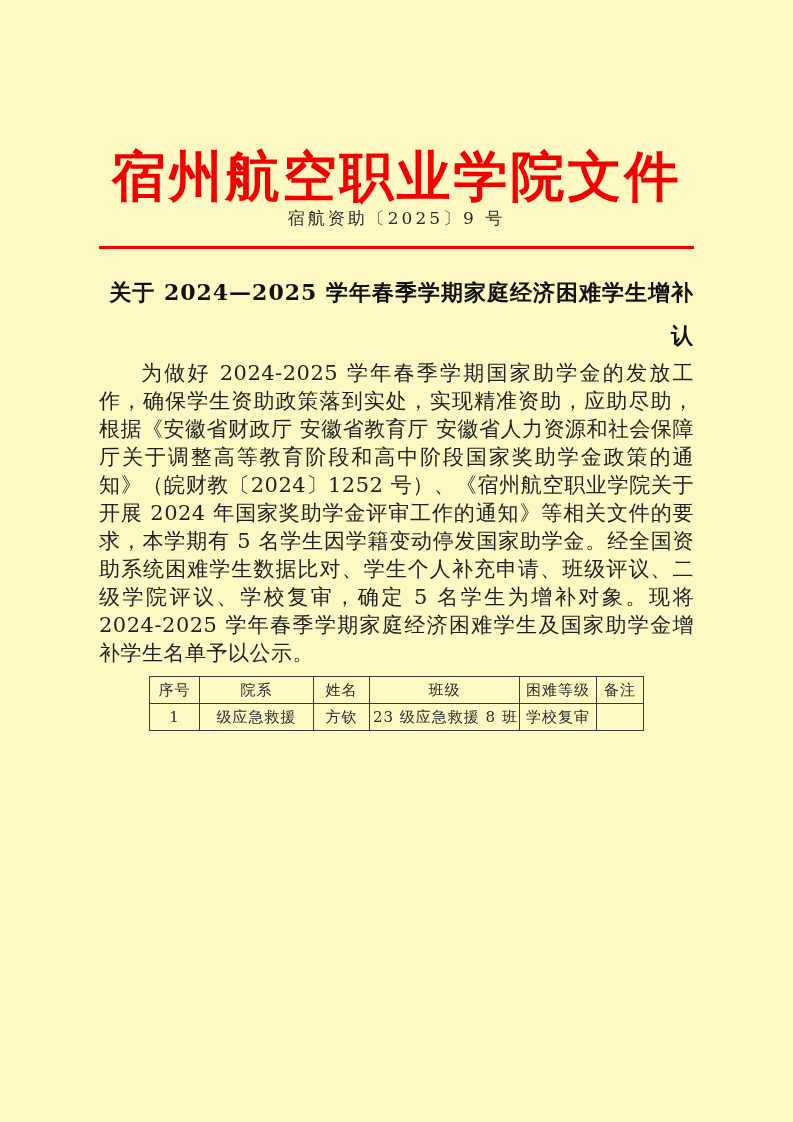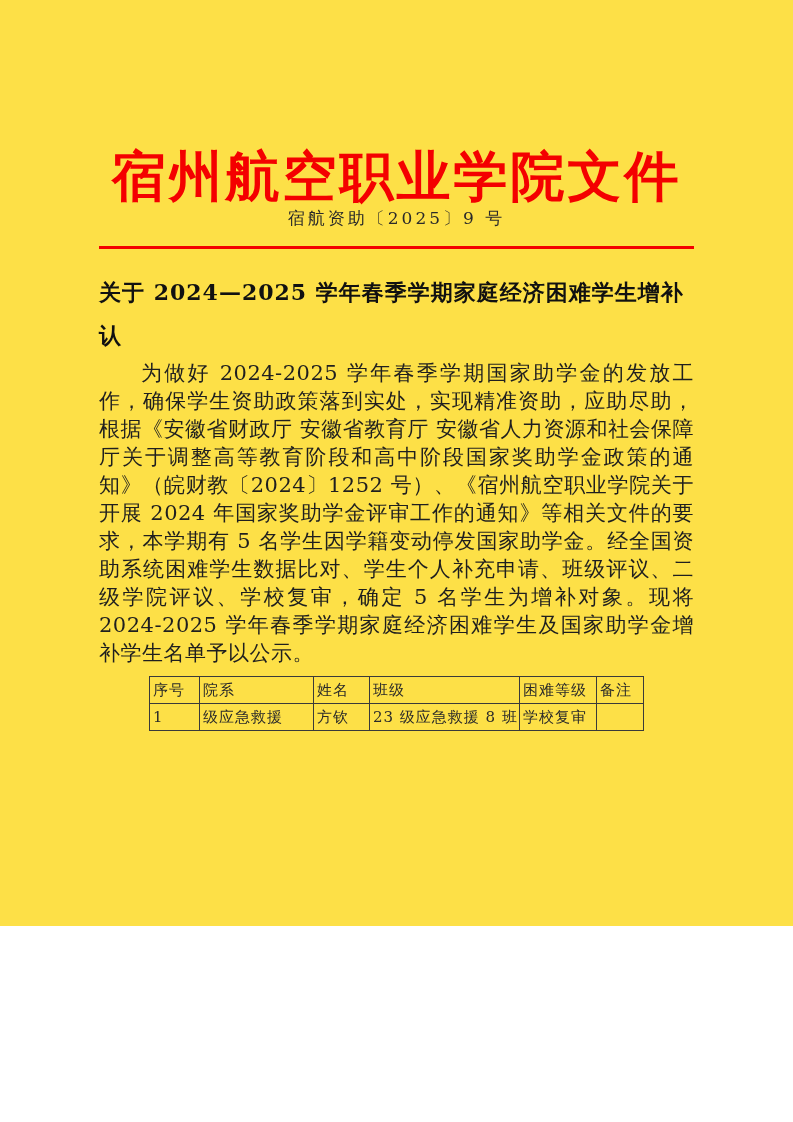--- a/index.html
+++ b/index.html
@@ -4,23 +4,23 @@
 <style>
   * { box-sizing: border-box; }
   html, body {
     margin: 0;
     padding: 0;
     background: #ffffff;
   }
   .page {
     position: relative;
     width: 793px;
-    height: 926px;
+    height: 1122px;
     margin: 0 auto;
-    background: #fde047;
+    background: #fef9c3;
     overflow: hidden;
     font-family: "DejaVu Serif", "Liberation Serif", serif;
     color: #1f1f1f;
   }
   .content {
     width: 595px;
     margin: 0 auto;
   }
   .org-header {
     margin-top: 146px;
@@ -40,21 +40,21 @@
     line-height: 24px;
     color: #2a2a2a;
   }
   .red-line {
     margin-top: 16px;
     height: 3px;
     background: #f40000;
   }
   .doc-title {
     margin-top: 22px;
-    text-align: left;
+    text-align: right;
     font-weight: bold;
     font-size: 22px;
     line-height: 43px;
     color: #111111;
   }
   .doc-title .title-line {
     display: block;
     letter-spacing: 1px;
   }
   .salutation {
@@ -84,21 +84,21 @@
     border-collapse: collapse;
     table-layout: fixed;
     width: 494px;
     font-size: 15px;
     color: #2a2a2a;
   }
   table.roster th,
   table.roster td {
     border: 1px solid #3a3a3a;
     font-weight: normal;
-    text-align: left;
+    text-align: center;
     vertical-align: middle;
     height: 27px;
     padding: 1px 3px;
     letter-spacing: 1px;
     overflow: hidden;
     white-space: nowrap;
   }
   .col-no     { width: 50px;  }
   .col-dept   { width: 114px; }
   .col-name   { width: 56px;  }

